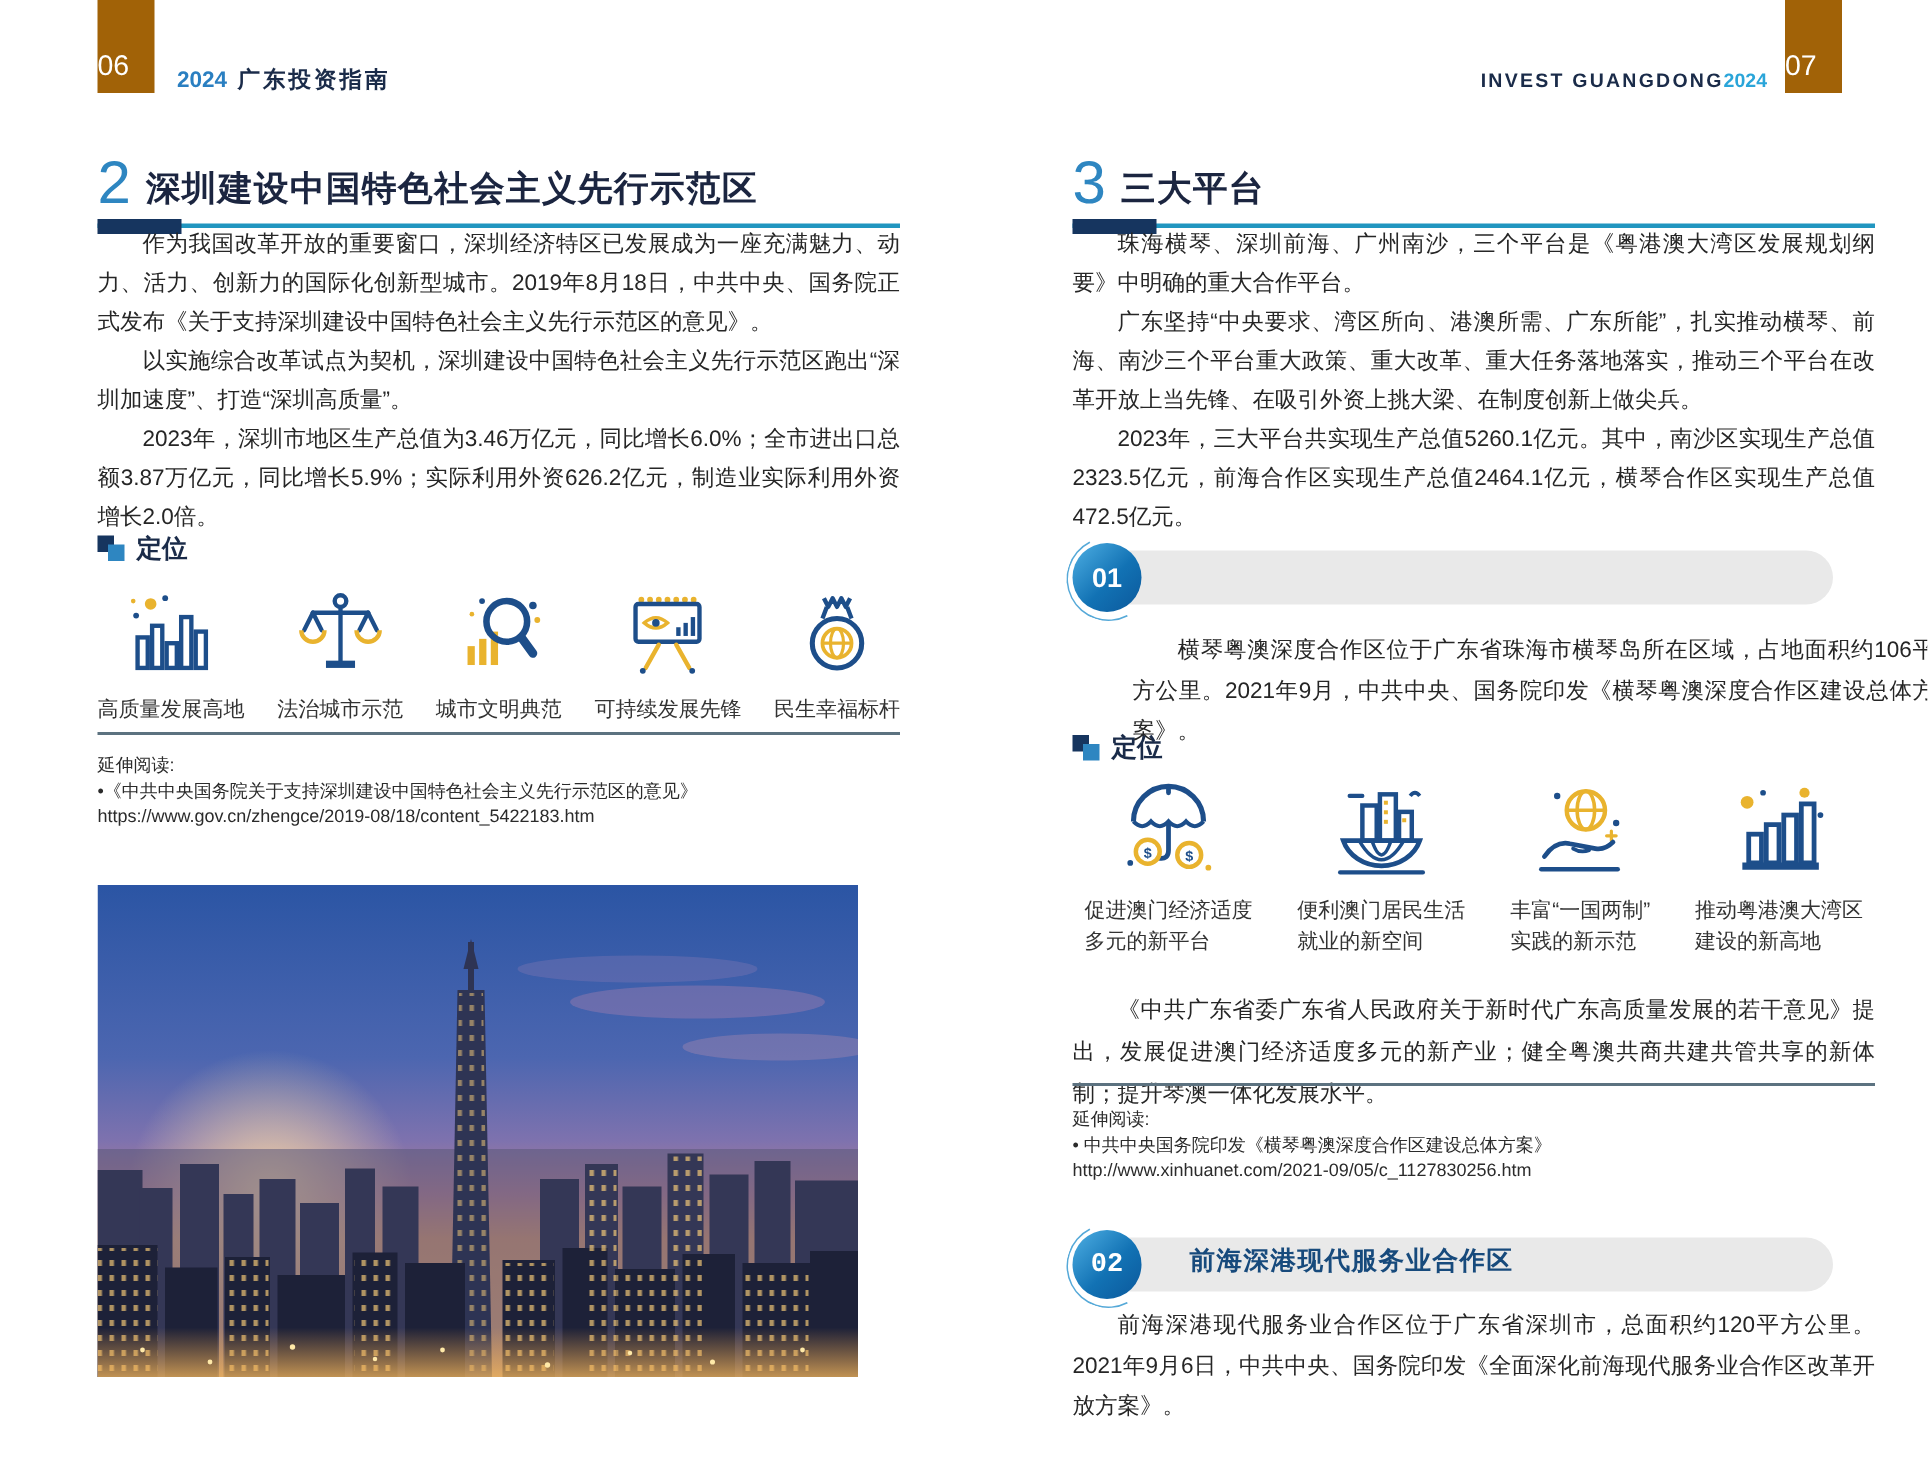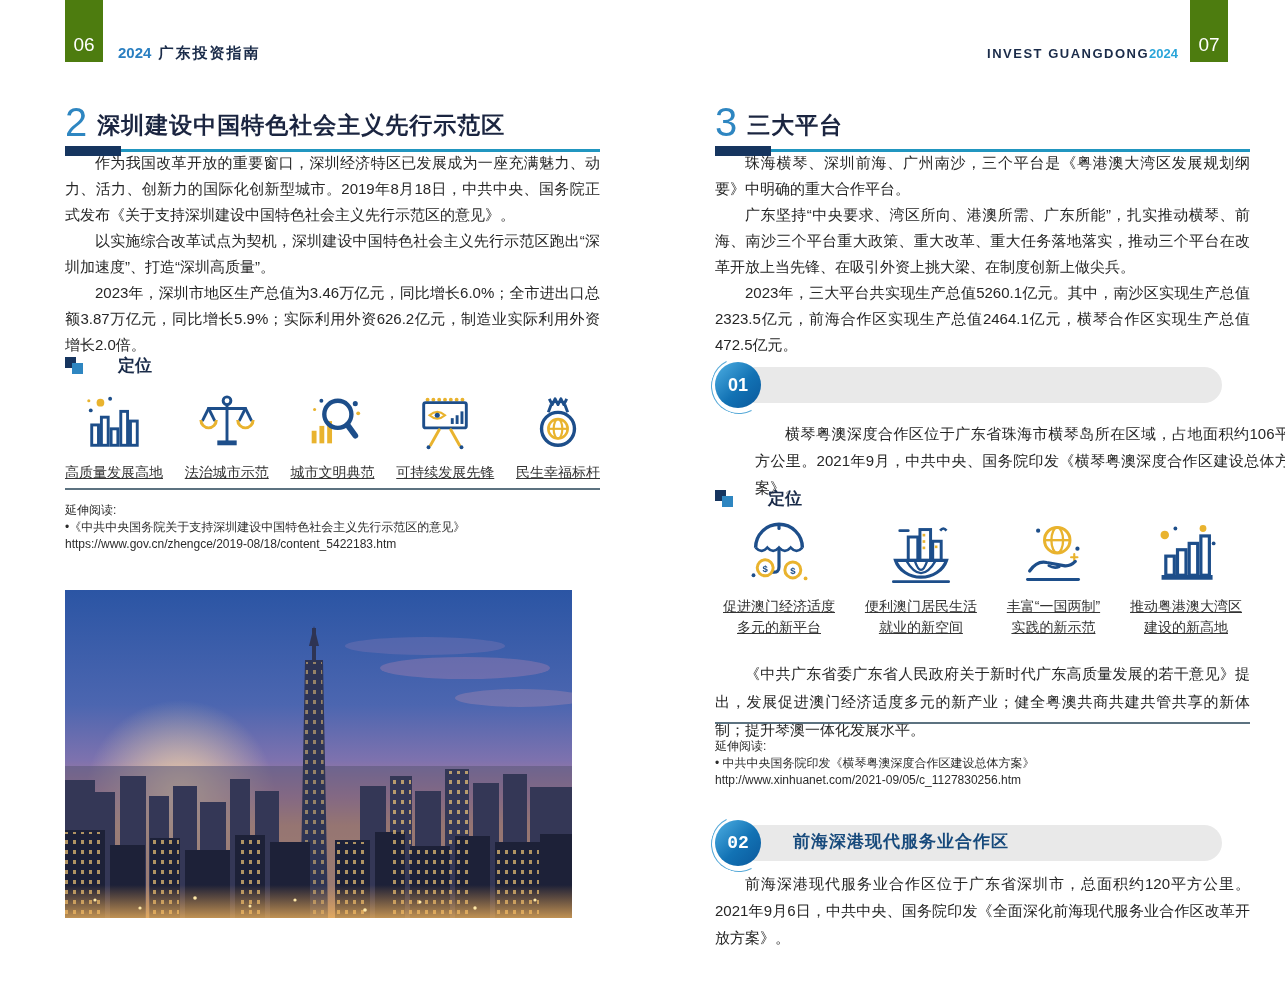--- a/index.html
+++ b/index.html
@@ -1,21 +1,21 @@
 <!DOCTYPE html>
 <html><head>
 <meta charset="utf-8">
 <style>
   html,body{margin:0;padding:0;background:#ffffff;}
   .page{position:relative;width:1285px;height:983px;background:#fff;overflow:hidden;
         font-family:"Liberation Sans","DejaVu Sans",sans-serif;color:#262626;}
 
   
-  .tab{position:absolute;top:0;width:38px;height:62px;background:#4d7c0f;color:#fff;
-       display:flex;align-items:flex-end;justify-content:center;font-size:19px;padding-bottom:6px;box-sizing:border-box;}
+  .tab{position:absolute;top:0;width:38px;height:62px;background:#a16207;color:#fff;
+       display:flex;align-items:flex-end;justify-content:flex-start;font-size:19px;padding-bottom:6px;box-sizing:border-box;}
   .tab-left{left:65px;}
   .tab-right{left:1190px;}
   .hdr-left{position:absolute;left:118px;top:44px;font-size:15px;font-weight:700;}
   .hdr-left .yr{color:#2a7fc1;margin-right:7px;}
   .hdr-left .tt{color:#1a2b49;letter-spacing:2px;}
   .hdr-right{position:absolute;right:107px;top:46px;font-size:13px;font-weight:700;text-align:right;}
   .hdr-right .en{color:#1a2b49;letter-spacing:1.5px;margin-right:0;}
   .hdr-right .yr{color:#2aa5d9;}
 
   
@@ -28,30 +28,30 @@
   .sec-num{font-size:40px;line-height:40px;color:#2e86c1;font-weight:400;margin-right:10px;}
   .sec-txt{font-size:23px;line-height:34px;font-weight:700;color:#1b2540;letter-spacing:1px;}
   .title-rule{position:absolute;left:0;top:146px;width:100%;height:10px;}
   .title-rule .thin{position:absolute;left:0;top:3px;width:100%;height:3px;background:#2196c0;}
   .title-rule .thick{position:absolute;left:0;top:0;width:56px;height:10px;background:#16355f;}
 
   .paras{position:absolute;left:0;top:150px;width:100%;font-size:15px;line-height:26px;text-align:justify;color:#262626;}
   .paras p{margin:0;text-indent:2em;}
 
   
-  .dingwei{position:absolute;left:0;display:flex;align-items:center;gap:27px;}
+  .dingwei{position:absolute;left:0;display:flex;align-items:center;}
   .sq{position:relative;width:18px;height:18px;margin-right:8px;}
   .sq .s1{position:absolute;left:0;top:0;width:11px;height:11px;background:#16355f;}
   .sq .s2{position:absolute;left:7px;top:6px;width:11px;height:11px;background:#2e86c1;}
   .dingwei .dw{font-size:17px;font-weight:700;color:#1a2b49;}
 
   
   .icon-row{position:absolute;left:0;width:100%;display:flex;justify-content:space-between;}
   .pos-item{display:flex;flex-direction:column;align-items:center;}
-  .pos-item .cap{font-size:14px;color:#333;margin-top:8px;line-height:21px;text-align:center;white-space:nowrap;text-decoration:underline;}
+  .pos-item .cap{font-size:14px;color:#333;margin-top:8px;line-height:21px;white-space:nowrap;}
   .pos-item svg{display:block;}
 
   .divider{position:absolute;left:0;width:100%;height:2px;background:#5c7280;}
 
   .reading{position:absolute;left:0;width:100%;font-size:12px;line-height:17px;color:#2b2b2b;}
   .reading .url{color:#2b2b2b;}
 
   
   .badge{position:absolute;left:0;width:100%;height:46px;}
   .badge .pill{position:absolute;left:20px;right:28px;top:5px;height:36px;background:#e9e9e9;border-radius:18px;}

